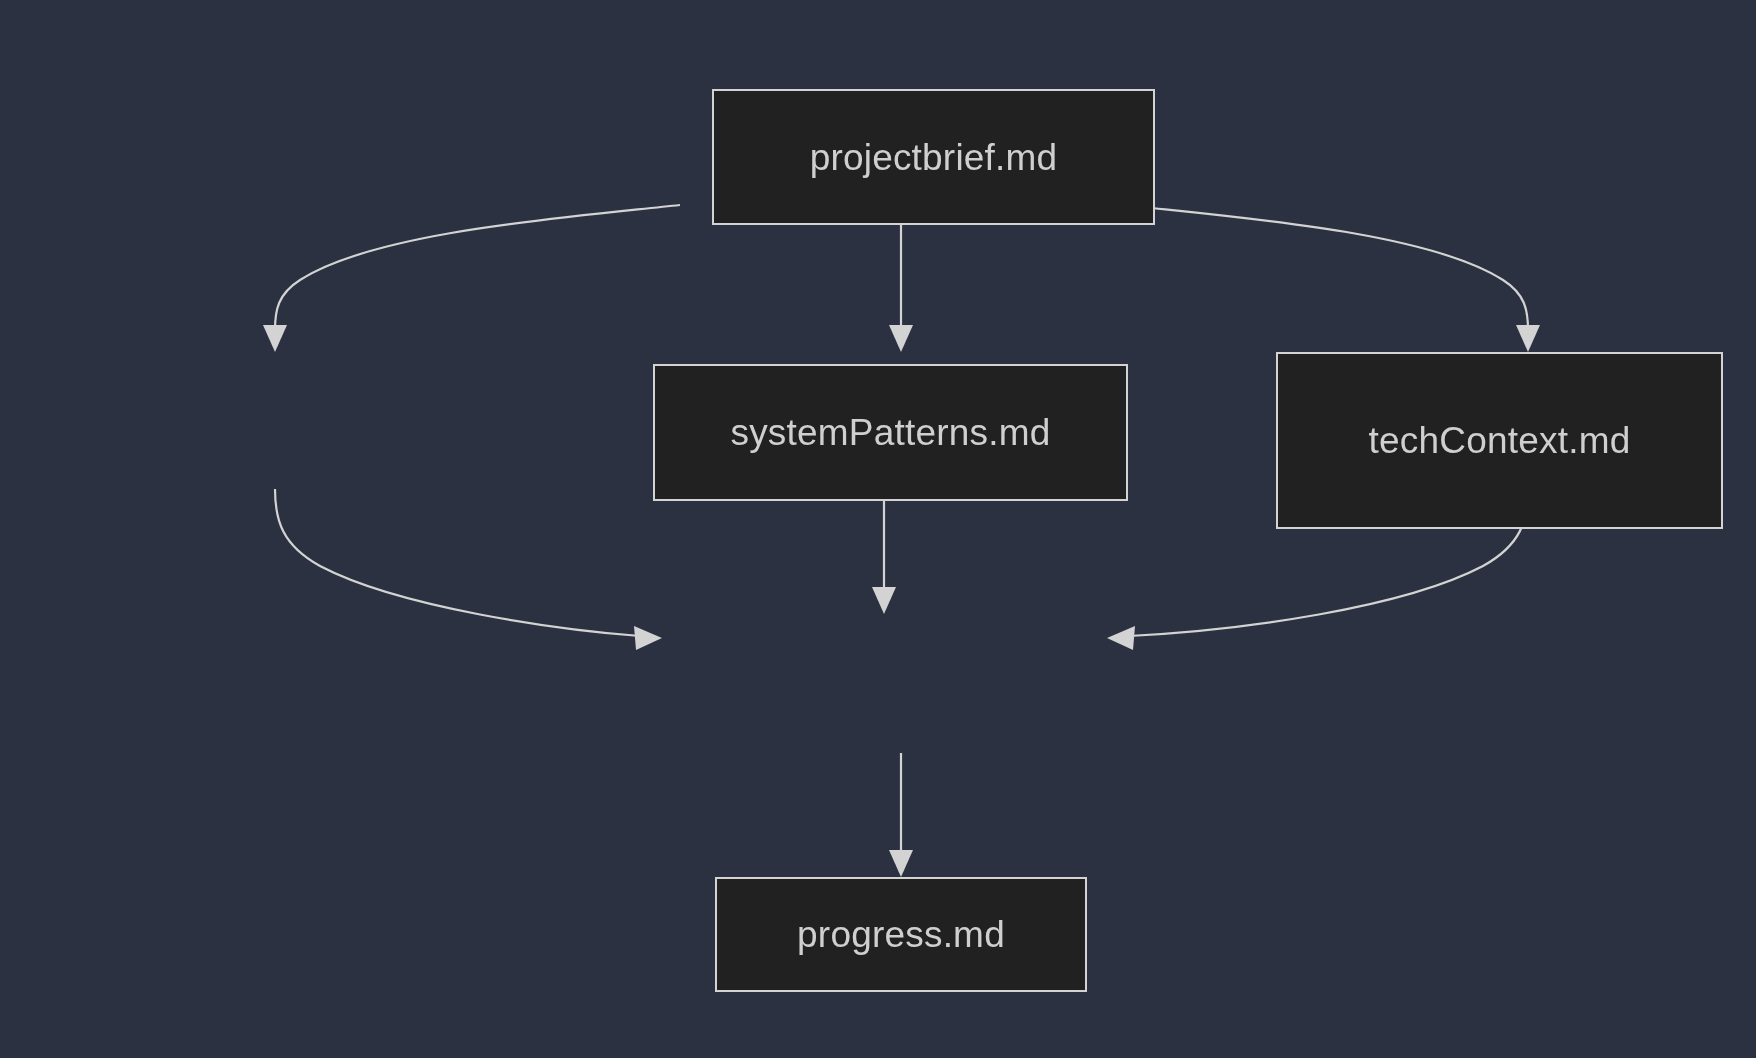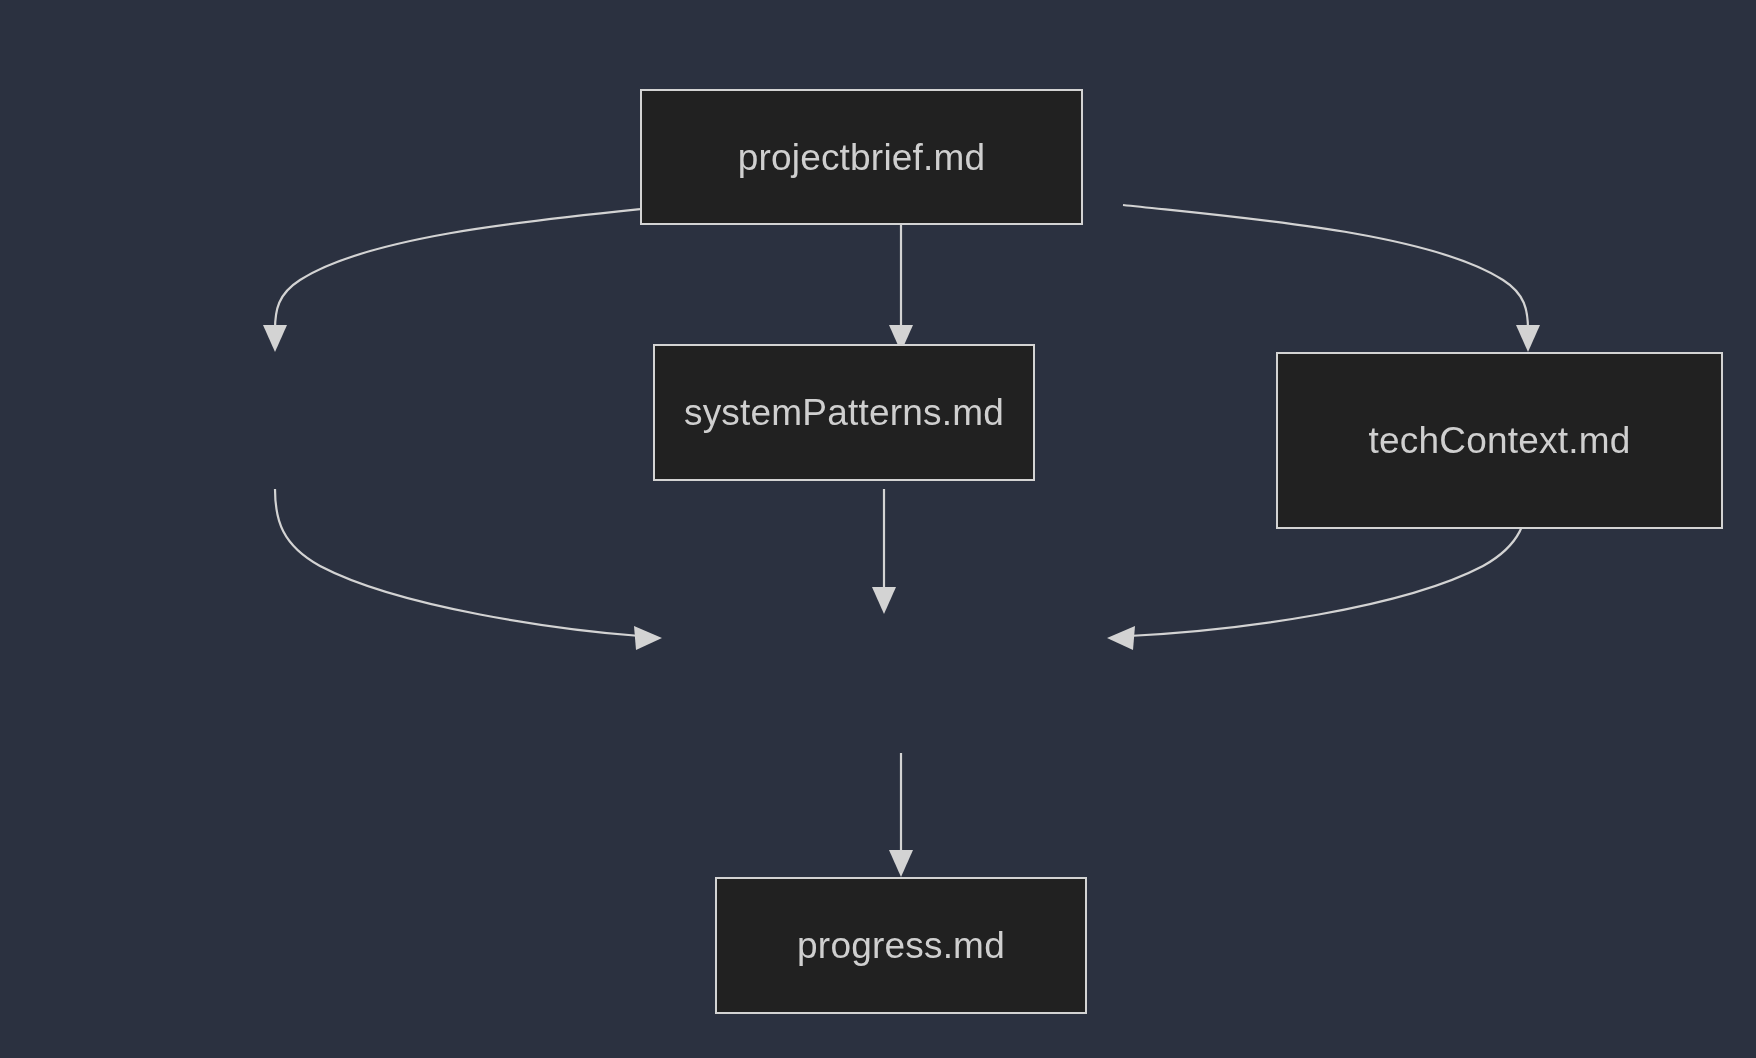--- a/index.html
+++ b/index.html
@@ -92,31 +92,31 @@
       <polygon class="edge-arrow" points="1107,638 1135,626 1133,650"></polygon>
     </g>
 
     <g>
       <path class="edge-path" d="M 901 753 L 901 855"></path>
       <polygon class="edge-arrow" points="901,877 889,850 913,850"></polygon>
     </g>
 
   </svg>
 
-  <div class="node-box" style="left:640px; top:89px; width:443px; height:136px;">
+  <div class="node-box" style="left:712px; top:89px; width:443px; height:136px;">
     <span class="node-label">projectbrief.md</span>
   </div>
 
 
-  <div class="node-box" style="left:653px; top:344px; width:382px; height:137px;">
+  <div class="node-box" style="left:653px; top:364px; width:475px; height:137px;">
     <span class="node-label">systemPatterns.md</span>
   </div>
 
   <div class="node-box" style="left:1276px; top:352px; width:447px; height:177px;">
     <span class="node-label">techContext.md</span>
   </div>
 
 
-  <div class="node-box" style="left:715px; top:877px; width:372px; height:137px;">
+  <div class="node-box" style="left:715px; top:877px; width:372px; height:115px;">
     <span class="node-label">progress.md</span>
   </div>
 
 </div>
 
 </body></html>

